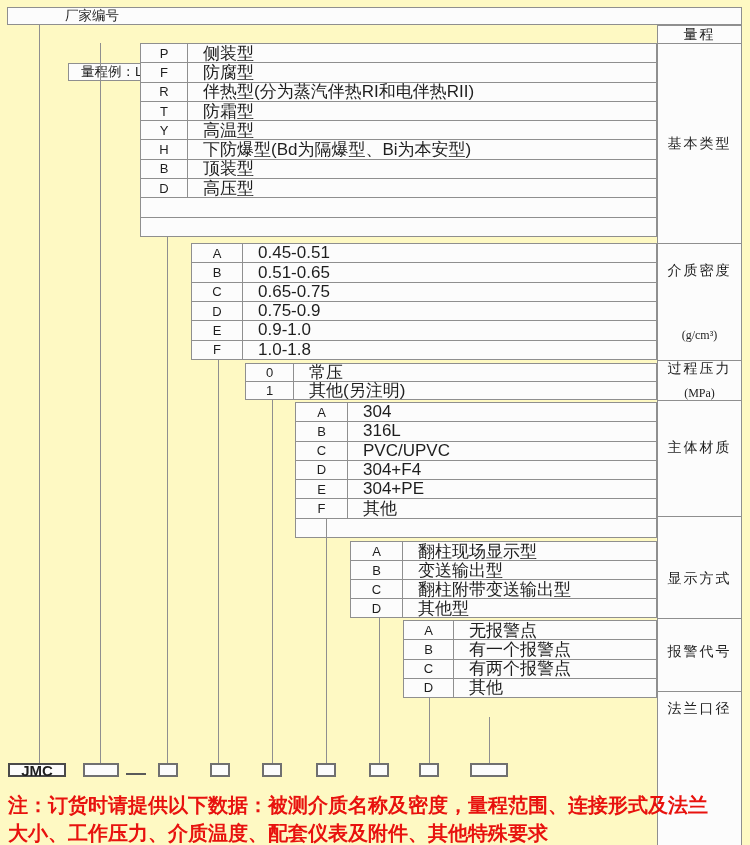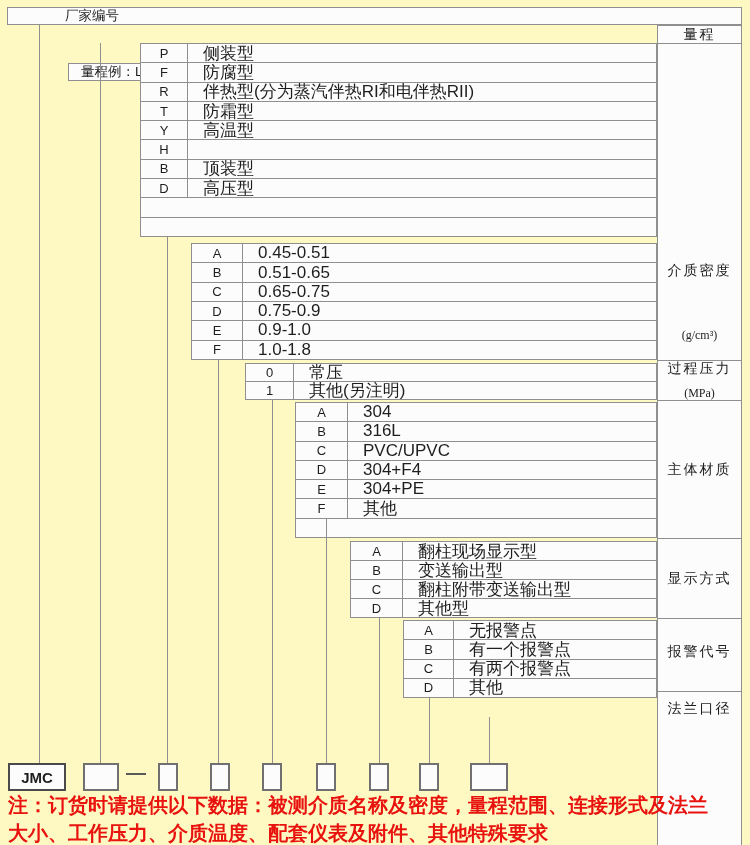--- a/index.html
+++ b/index.html
@@ -39,21 +39,21 @@
     position:absolute;left:0;right:0;box-sizing:border-box;border-bottom:1px solid var(--line);
     display:flex;flex-direction:column;align-items:center;justify-content:center;
     font-family:"Liberation Serif","DejaVu Serif",serif;font-size:14px;letter-spacing:2px;
     color:var(--txt);text-align:center;
   }
   .lcell.last{border-bottom:none;}
   .lsub{font-size:12px;letter-spacing:0;margin-top:8px;}
   
   .vline{position:absolute;width:1px;background:var(--line);}
   
-  .bbox{position:absolute;top:763px;height:28px;box-sizing:border-box;border:2px solid #707070;background:#fcfcfc;}
+  .bbox{position:absolute;top:763px;height:14px;box-sizing:border-box;border:2px solid #707070;background:#fcfcfc;}
   .bbox.jmc{border-color:#4a4a4a;display:flex;align-items:center;justify-content:center;font-weight:bold;font-size:15px;}
   .bdash{position:absolute;top:773px;height:2px;background:#5a5a5a;}
   
   .note{
     position:absolute;left:8px;top:791px;width:740px;color:var(--red);
     font-weight:bold;font-size:20px;line-height:28px;white-space:nowrap;
   }
 </style>
 </head>
 <body>
@@ -84,20 +84,21 @@
       <div class="t-row">
         <div class="code">T</div>
         <div class="desc">防霜型</div>
       </div>
       <div class="t-row">
         <div class="code">Y</div>
         <div class="desc">高温型</div>
       </div>
       <div class="t-row">
         <div class="code">H</div>
+        <div class="desc">下防爆型(Bd为隔爆型、Bi为本安型)</div>
       </div>
       <div class="t-row">
         <div class="code">B</div>
         <div class="desc">顶装型</div>
       </div>
       <div class="t-row">
         <div class="code">D</div>
         <div class="desc">高压型</div>
       </div>
       <div class="t-row">
@@ -215,29 +216,32 @@
         <div class="code">D</div>
         <div class="desc">其他</div>
       </div>
     </div>
 
 
   <div class="lcol">
     <div class="lcell" style="top:0;height:18px;">
       <span>量程</span>
       </div>
+    <div class="lcell" style="top:18px;height:200px;">
+      <span>基本类型</span>
+      </div>
     <div class="lcell" style="top:218px;height:117px;gap:40px;">
       <span>介质密度</span>
       <span class="lsub">(g/cm³)</span>
       </div>
     <div class="lcell" style="top:335px;height:40px;">
       <span>过程压力</span>
       <span class="lsub">(MPa)</span>
       </div>
-    <div class="lcell" style="top:375px;height:138px;">
+    <div class="lcell" style="top:353px;height:138px;">
       <span>主体材质</span>
       </div>
     <div class="lcell" style="top:513px;height:80px;">
       <span>显示方式</span>
       </div>
     <div class="lcell" style="top:586px;height:80px;">
       <span>报警代号</span>
       </div>
     <div class="lcell last" style="top:673px;height:19px;">
       <span>法兰口径</span>

